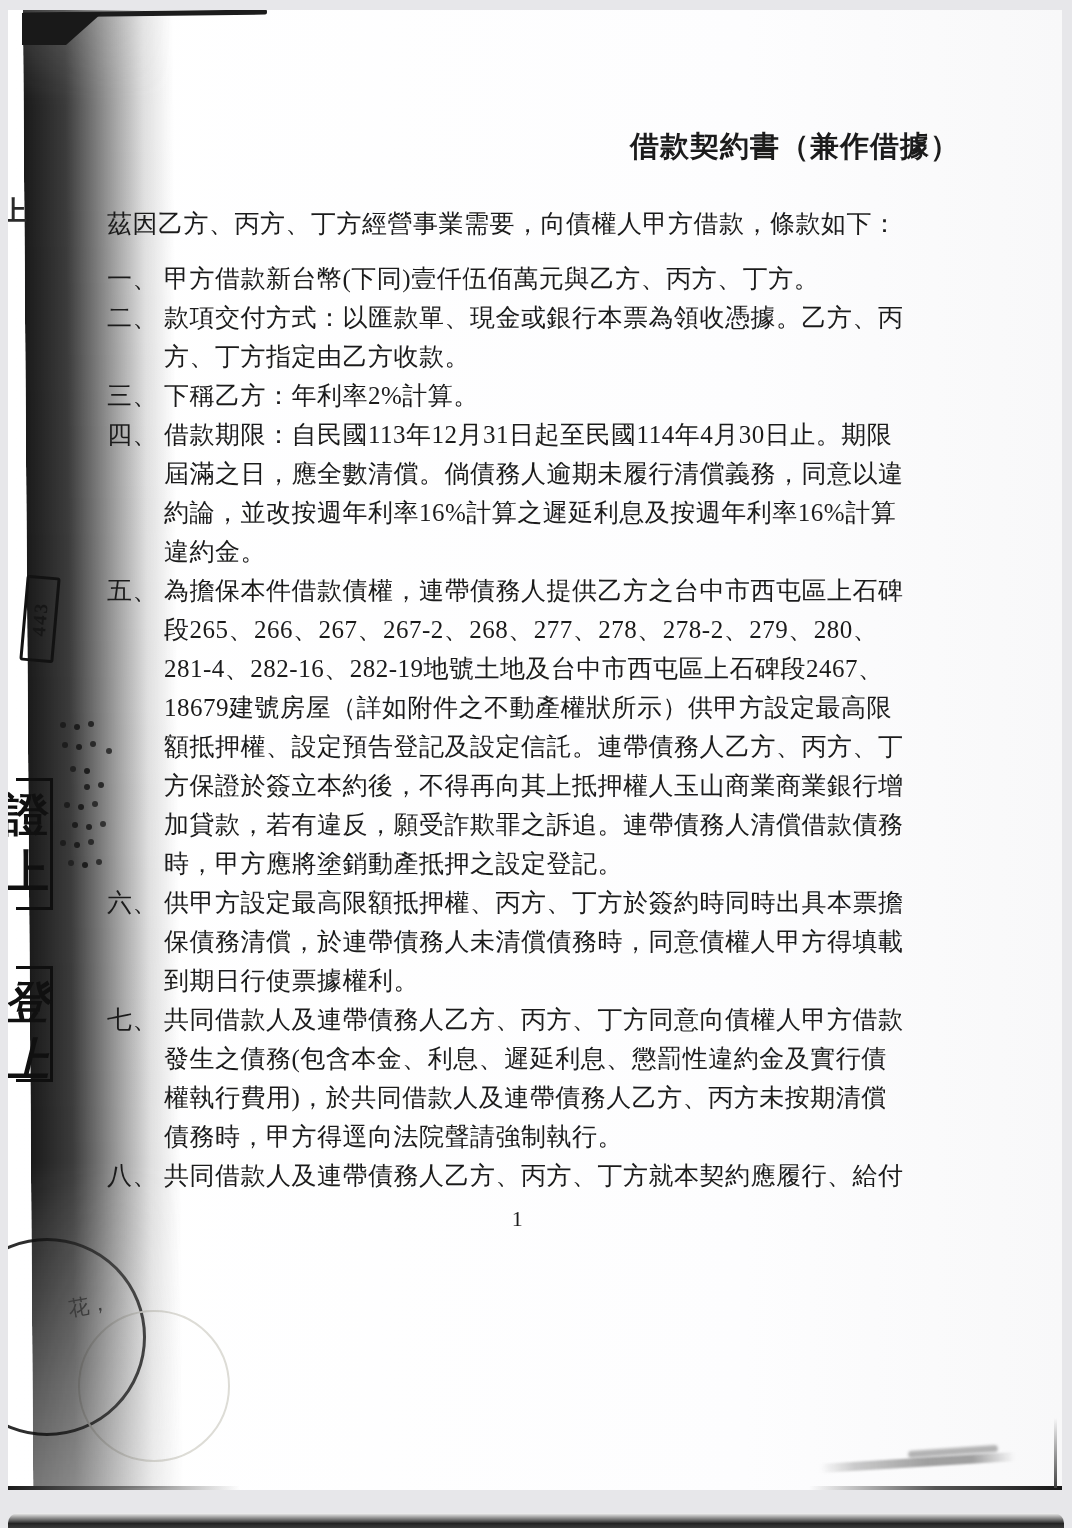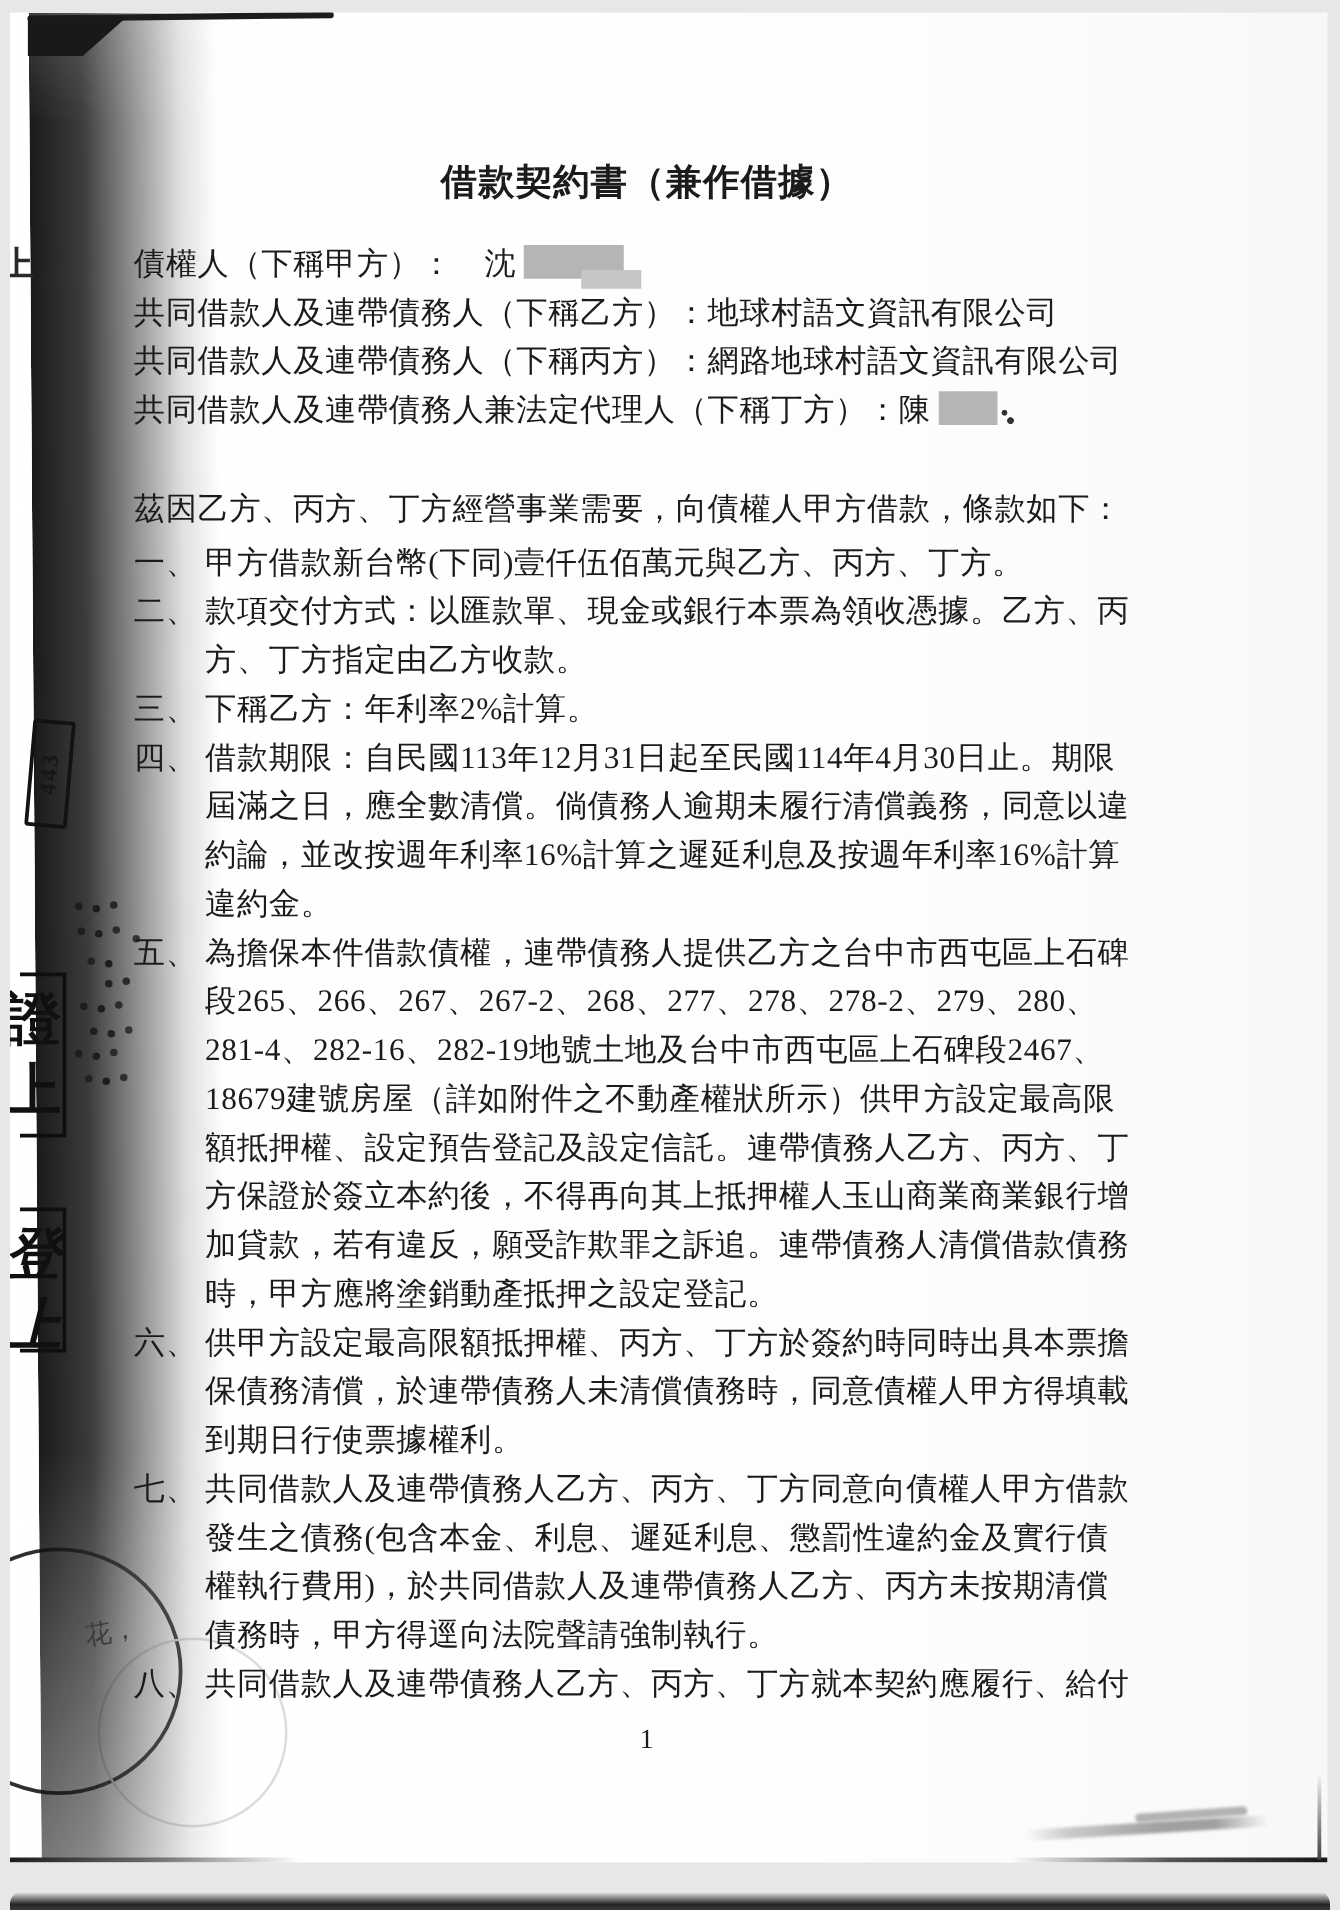--- a/index.html
+++ b/index.html
@@ -99,36 +99,36 @@
     position:absolute;left:8px;top:1513px;width:1056px;height:15px;
     border-radius:10px 10px 0 0;
     background:linear-gradient(180deg,#f4f4f4 0%,#9a9a9a 30%,#242424 70%,#3a3a3a 100%);
   }
   
   .content{
     position:absolute;left:99px;top:118px;width:885px;
     font-size:25px;line-height:39px;letter-spacing:.5px;
   }
   .title{
-    margin:0 0 28px 0;font-size:29px;line-height:36px;font-weight:bold;
-    text-align:center;transform:translateX(-32px);letter-spacing:1px;
+    margin:0 0 12px 0;font-size:29px;line-height:36px;font-weight:bold;
+    text-align:right;transform:translateX(-32px);letter-spacing:1px;
   }
   .party{margin:0;white-space:nowrap;}
   .redact{
     display:inline-block;vertical-align:-4px;background:#b5b5b5;position:relative;margin-left:6px;
   }
   .r1{width:80px;height:27px;}
   .r1::after{content:"";position:absolute;right:-14px;bottom:-8px;width:48px;height:15px;background:#c6c6c6;}
   .r2{width:47px;height:27px;}
   .frag{
     display:inline-block;width:12px;height:14px;vertical-align:-4px;margin-left:2px;
     background:radial-gradient(circle at 30% 30%,#333 2px,transparent 2.6px),
                radial-gradient(circle at 70% 75%,#333 2.4px,transparent 3px);
   }
-  .preamble{margin:40px 0 4px 0;}
+  .preamble{margin:40px 0 16px 0;}
   .clauses{margin:0;}
   .clause{display:flex;}
   .cnum{width:57px;flex:none;}
   .ctext{width:740px;}
   .pagenum{margin-top:4px;text-align:center;font-size:22px;transform:translateX(-32px);}
 </style>
 </head>
 <body>
 
 <div class="page">
@@ -153,26 +153,20 @@
   </div>
   <div class="bracket-stamp s2">
     <span class="bs-text">登上</span>
   </div>
 
   <div class="circle-char">花，</div>
 
   <div class="content">
     <h1 class="title">借款契約書（兼作借據）</h1>
 
-    <div>
-      <p class="party"><span>債權人（下稱甲方）：　沈</span><span class="redact r1"></span></p>
-      <p class="party">共同借款人及連帶債務人（下稱乙方）：地球村語文資訊有限公司</p>
-      <p class="party">共同借款人及連帶債務人（下稱丙方）：網路地球村語文資訊有限公司</p>
-      <p class="party"><span>共同借款人及連帶債務人兼法定代理人（下稱丁方）：陳</span><span class="redact r2"></span><span class="frag"></span></p>
-    </div>
 
     <p class="preamble">茲因乙方、丙方、丁方經營事業需要，向債權人甲方借款，條款如下：</p>
 
     <div class="clauses">
       <div class="clause">
           <span class="cnum">一、</span>
           <span class="ctext">甲方借款新台幣(下同)壹仟伍佰萬元與乙方、丙方、丁方。</span>
         </div>
       <div class="clause">
           <span class="cnum">二、</span>

